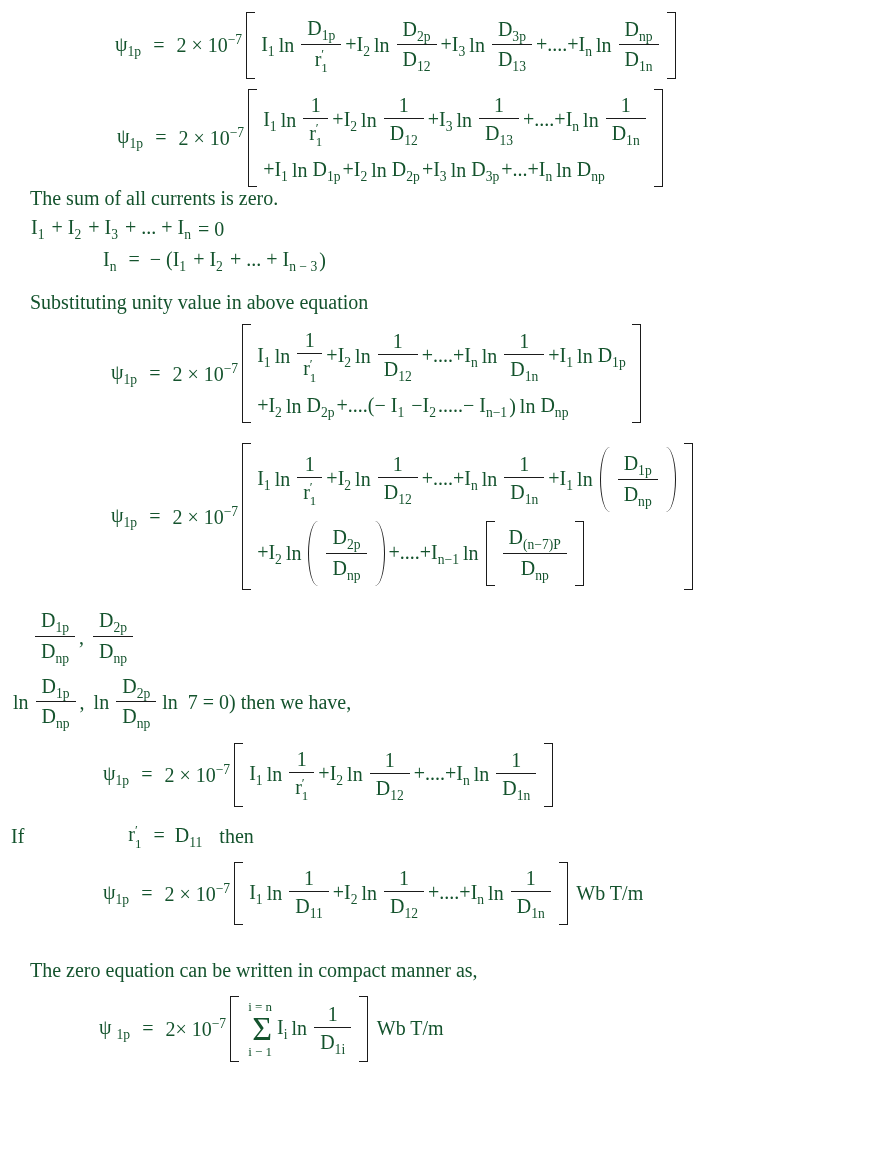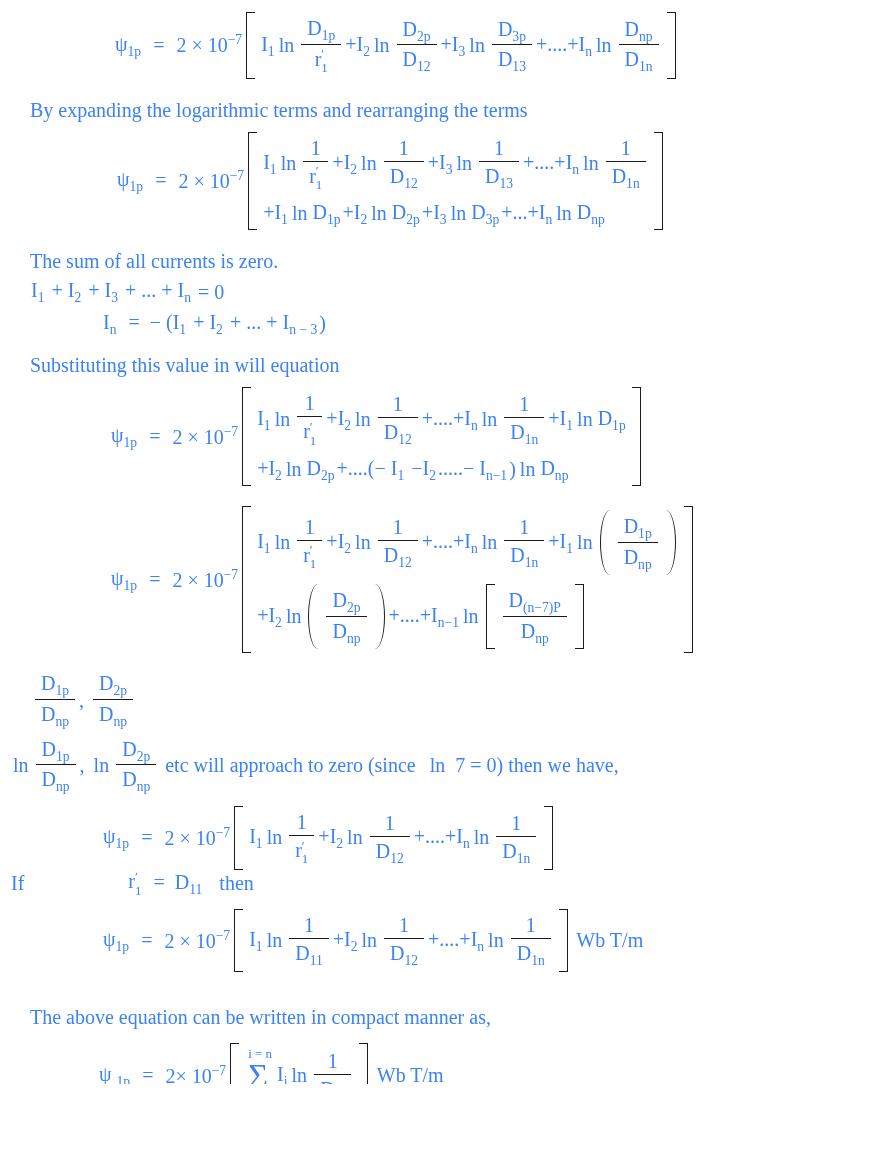--- a/index.html
+++ b/index.html
@@ -1,20 +1,20 @@
 <!DOCTYPE html>
 <html><head>
 <meta charset="utf-8">
 <style>
   html,body{margin:0;padding:0;background:#ffffff;}
   .page{
     width:872px;height:1084px;box-sizing:border-box;
     padding:12px 14px 0 10px;overflow:hidden;background:#ffffff;
     font-family:"Liberation Serif", serif;
-    font-size:20px;color:#3b82f6;
+    font-size:20px;color:#14532d;
   }
   .ptext{margin:0;}
   .eq{display:flex;align-items:center;}
   .ml{display:inline-flex;align-items:center;}
   .tok{white-space:pre;margin:0 1px;}
   .it{margin:0 4px 0 3px;}
   sub{font-size:0.68em;line-height:1;}
   sup{font-size:0.68em;line-height:1;}
   
   .f{display:inline-flex;flex-direction:column;align-items:center;margin:0 3px;line-height:1.2;}
@@ -23,21 +23,21 @@
   .fd{display:flex;align-items:flex-start;justify-content:center;padding:2px 5px 0;}
   
   .g{display:inline-flex;align-items:stretch;margin:0 3px;}
   .g-col{display:flex;flex-direction:column;align-items:flex-start;justify-content:center;
          row-gap:9px;padding:4px 5px;}
   .br-sq-l{width:8px;border:1.7px solid #1b1b1b;border-right:0;}
   .br-sq-r{width:8px;border:1.7px solid #1b1b1b;border-left:0;}
   .br-rd-l{width:9px;border-left:1.7px solid #1b1b1b;border-radius:100% 0 0 100% / 50% 0 0 50%;}
   .br-rd-r{width:9px;border-right:1.7px solid #1b1b1b;border-radius:0 100% 100% 0 / 0 50% 50% 0;}
   
-  .sum{display:inline-flex;flex-direction:column;align-items:flex-start;line-height:1;margin:0 4px;}
+  .sum{display:inline-flex;flex-direction:column;align-items:flex-end;line-height:1;margin:0 4px;}
   .sum-lim{font-size:13px;white-space:pre;}
   .sigma{font-size:34px;line-height:0.95;}
   
   .ss{display:inline-flex;flex-direction:column;align-items:flex-start;
       font-size:0.65em;line-height:1.05;vertical-align:middle;}
   .sp{display:inline-block;height:1px;}
 </style>
 </head>
 <body>
 
@@ -92,21 +92,20 @@
                   <span class="tok">D<sub>1n</sub></span>
                 </span>
               </span>
             </span>
           </span>
           <span class="br-sq-r"></span>
         </span>
       </span>
     </div>
 
-  <p class="ptext" style="margin-top:20px;padding-left:20px">By expanding the logarithmic terms and rearranging the terms</p>
 
   <div class="eq" style="margin-left:106px;margin-top:10px">
       <span class="ml">
         <span class="tok">ψ<sub>1p</sub></span>
         <span class="tok">  =  </span>
         <span class="tok">2 × 10<sup>−7</sup></span>
         <span class="g">
           <span class="br-sq-l"></span>
           <span class="g-col">
             <span class="ml">
@@ -164,21 +163,21 @@
               <span class="tok">+...+I<sub>n</sub></span>
               <span class="tok it">ln</span>
               <span class="tok">D<sub>np</sub></span>
             </span>
           </span>
           <span class="br-sq-r"></span>
         </span>
       </span>
     </div>
 
-  <p class="ptext" style="margin-top:20px;padding-left:20px">The sum of all currents is zero.</p>
+  <p class="ptext" style="padding-left:20px">The sum of all currents is zero.</p>
 
   <div class="eq" style="margin-top:6px;padding-left:20px">
       <span class="ml">
         <span class="tok">I<sub>1</sub></span>
         <span class="tok"> + I<sub>2</sub></span>
         <span class="tok"> + I<sub>3</sub></span>
         <span class="tok"> + ... + I<sub>n</sub></span>
         <span class="tok"> = 0</span>
       </span>
     </div>
@@ -186,21 +185,21 @@
   <div class="eq" style="margin-top:6px;margin-left:92px">
       <span class="ml">
         <span class="tok">I<sub>n</sub></span>
         <span class="tok">  =  − (I<sub>1</sub></span>
         <span class="tok"> + I<sub>2</sub></span>
         <span class="tok"> + ... + I<sub>n − 3</sub></span>
         <span class="tok">)</span>
       </span>
     </div>
 
-  <p class="ptext" style="margin-top:18px;padding-left:20px">Substituting this value in will equation</p>
+  <p class="ptext" style="margin-top:18px;padding-left:20px">Substituting unity value in above equation</p>
 
   <div class="eq" style="margin-left:100px;margin-top:10px">
       <span class="ml">
         <span class="tok">ψ<sub>1p</sub></span>
         <span class="tok">  =  </span>
         <span class="tok">2 × 10<sup>−7</sup></span>
         <span class="g">
           <span class="br-sq-l"></span>
           <span class="g-col">
             <span class="ml">
@@ -393,21 +392,20 @@
         <span class="tok">, </span>
         <span class="tok it">ln</span>
         <span class="f">
           <span class="fn">
             <span class="tok">D<sub>2p</sub></span>
           </span>
           <span class="fd">
             <span class="tok">D<sub>np</sub></span>
           </span>
         </span>
-        <span class="tok"> etc will approach to zero (since  </span>
         <span class="tok it">ln</span>
         <span class="tok"> 7 = 0) then we have,</span>
       </span>
     </div>
 
   <div class="eq" style="margin-left:92px;margin-top:12px">
       <span class="ml">
         <span class="tok">ψ<sub>1p</sub></span>
         <span class="tok">  =  </span>
         <span class="tok">2 × 10<sup>−7</sup></span>
@@ -445,21 +443,21 @@
                   <span class="tok">D<sub>1n</sub></span>
                 </span>
               </span>
             </span>
           </span>
           <span class="br-sq-r"></span>
         </span>
       </span>
     </div>
 
-  <div class="eq" style="">
+  <div class="eq" style="margin-top:16px">
       <span class="ml">
         <span class="tok">If</span>
         <span class="sp" style="width: 102px;"></span>
         <span class="tok">r<span class="ss"><span>′</span><span>1</span></span></span>
         <span class="tok">  =  D<sub>11</sub></span>
         <span class="tok">   then</span>
       </span>
     </div>
 
   <div class="eq" style="margin-left:92px;margin-top:12px">
@@ -502,21 +500,21 @@
                 </span>
               </span>
             </span>
           </span>
           <span class="br-sq-r"></span>
         </span>
         <span class="tok"> Wb T/m</span>
       </span>
     </div>
 
-  <p class="ptext" style="margin-top:34px;padding-left:20px">The above equation can be written in compact manner as,</p>
+  <p class="ptext" style="margin-top:34px;padding-left:20px">The zero equation can be written in compact manner as,</p>
 
   <div class="eq" style="margin-left:88px;margin-top:14px">
       <span class="ml">
         <span class="tok">ψ <sub>1p</sub></span>
         <span class="tok">  =  </span>
         <span class="tok">2× 10<sup>−7</sup></span>
         <span class="g">
           <span class="br-sq-l"></span>
           <span class="g-col">
             <span class="ml">

